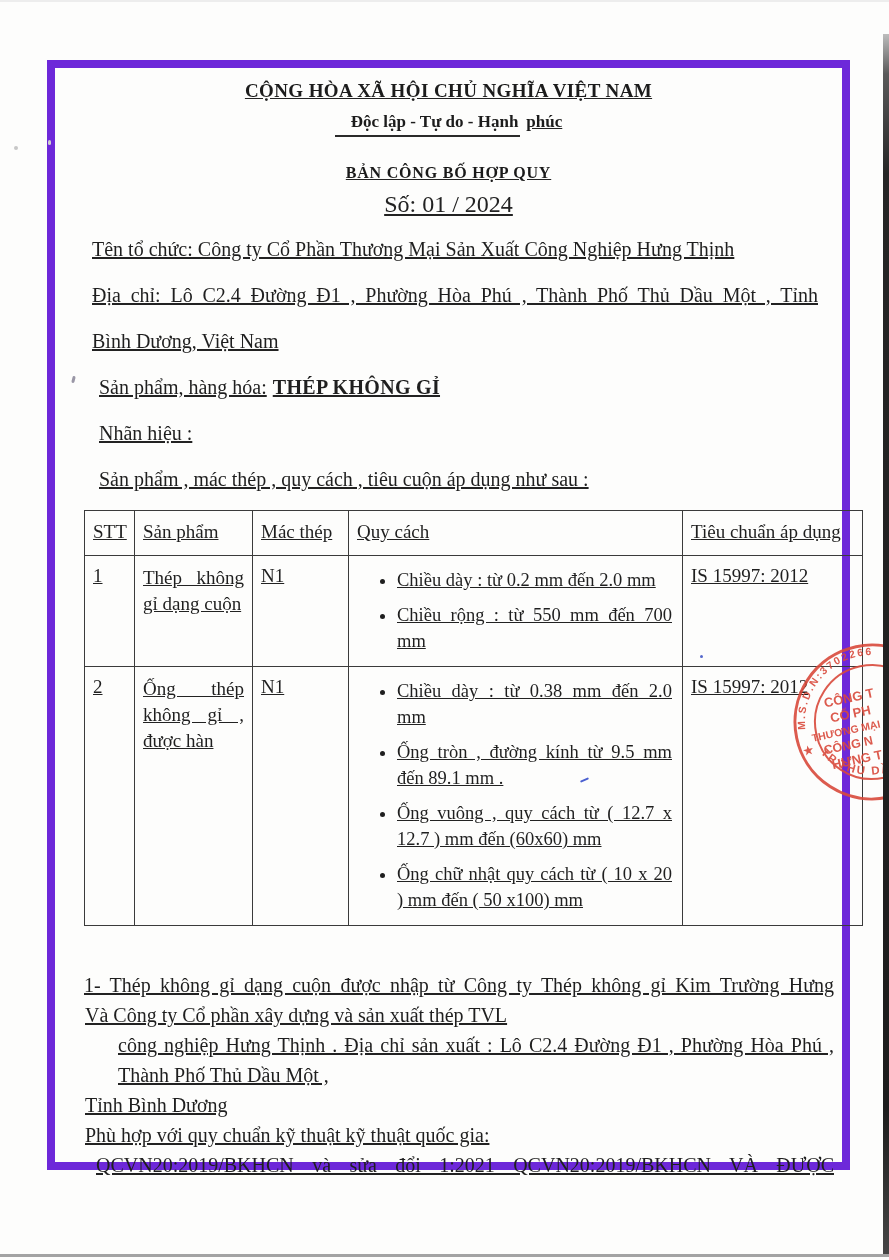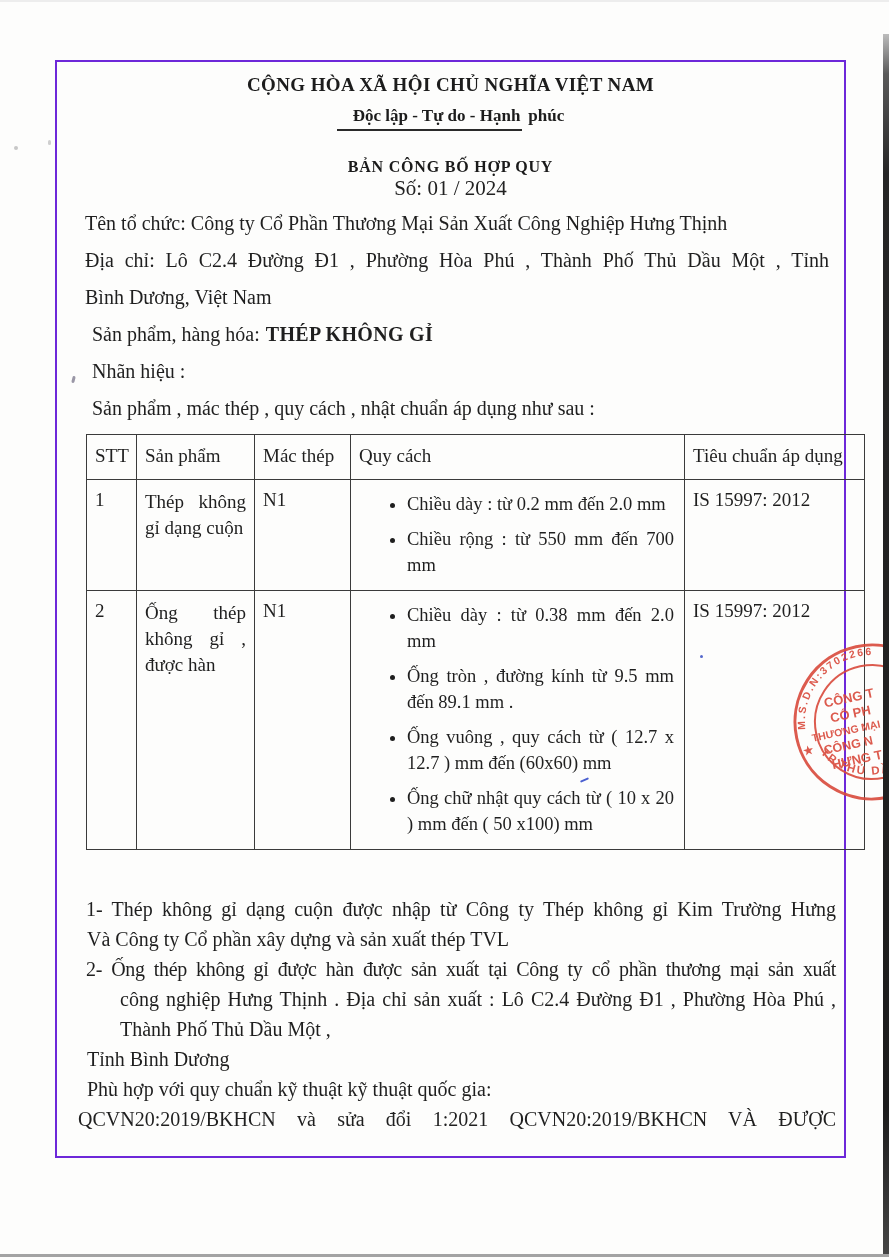--- a/index.html
+++ b/index.html
@@ -5,54 +5,54 @@
   html,body{margin:0;padding:0;background:#ffffff;}
   .page{position:relative;width:889px;height:1260px;background:#fdfdfc;overflow:hidden;
         font-family:"Liberation Serif","DejaVu Serif",serif;color:#222;}
   
   .edge-top{position:absolute;left:0;top:0;width:889px;height:2px;background:#ededed;}
   .edge-right{position:absolute;top:34px;right:0;width:6px;height:1220px;
               background:linear-gradient(180deg,#bdbdbd 0px,#5a5a5a 40px,#262626 140px,#1d1d1d 88%,#454545 100%);}
   .edge-bottom{position:absolute;left:0;top:1254px;width:889px;height:3px;background:#a3a3a3;}
   .speck{position:absolute;border-radius:2px;}
   
-  .frame{position:absolute;left:55px;top:60px;width:787px;height:1094px;border:2px solid #6d28d9;
-         box-sizing:content-box;}
+  .frame{position:absolute;left:47px;top:60px;width:787px;height:1094px;border:8px solid #6d28d9;
+         box-sizing:content-box;text-decoration:underline;}
   .content{padding:0 8px 0 21px;}
   .head{text-align:center;}
   .nat{margin-top:12px;font-size:19px;font-weight:bold;letter-spacing:.4px;color:#1c1c1c;}
   .motto{margin-top:10px;font-size:17px;font-weight:bold;color:#1c1c1c;}
   .motto-u{display:inline-block;border-bottom:2.5px solid #2a2a2a;padding:0 2px 3px 16px;}
   .motto-t{margin-left:6px;}
   .doc-title{margin-top:27px;font-size:16px;font-weight:bold;letter-spacing:.8px;color:#1a1a1a;}
-  .doc-number{font-size:21px;}
-  p.line{margin:7px;font-size:20px;line-height:30px;color:#1f1f1f;}
+  .doc-number{margin-top:9px;font-size:24px;}
+  p.line{margin:16px;font-size:20px;line-height:30px;color:#1f1f1f;}
   .mt{margin-top:12px;}
   .indent{padding-left:7px;}
   .gap-top{margin-top:5px;}
   .just{text-align:justify;text-align-last:justify;}
   .tight{letter-spacing:-.35px;}
   b.prod{margin-left:6px;letter-spacing:.3px;}
   
   table.spec{border-collapse:collapse;margin:11px 0 0 8px;width:778px;table-layout:fixed;}
   table.spec th,table.spec td{border:1.8px solid #3b3b3b;vertical-align:top;font-weight:normal;
       font-size:19px;color:#1f1f1f;padding:9px 8px 8px 8px;text-align:left;}
   col.c1{width:50px;}col.c2{width:118px;}col.c3{width:96px;}col.c4{width:334px;}col.c5{width:180px;}
   th.hc,td.cc{text-align:center;}
   tr.hrow th{height:26px;padding-top:10px;}
   .pline{line-height:26px;}
   .pjust{text-align:justify;text-align-last:justify;}
   ul.qc{margin:2px 0 0 0;padding:0 2px 4px 46px;list-style:disc;}
-  ul.qc li{margin:0 0 9px 8px;font-size:18.5px;line-height:26px;color:#1f1f1f;}
+  ul.qc li{margin:0 0 9px 0;font-size:18.5px;line-height:26px;color:#1f1f1f;}
   ul.qc li:last-child{margin-bottom:0;}
   .blines div{min-height:26px;}
   
   .notes{margin-top:44px;font-size:20px;line-height:30px;color:#1f1f1f;}
   .notes div{min-height:30px;}
-  .ml19{margin-left:8px;}.ml42{margin-left:42px;}.ml9{margin-left:9px;}.ml20{}
+  .ml19{margin-left:8px;}.ml42{margin-left:42px;}.ml9{margin-left:9px;}.ml20{margin-left:20px;}
   .mlneg{margin-left:-13px;}
   
   .stamp{position:absolute;left:772px;top:622px;width:200px;height:200px;opacity:.9;}
   .stamp svg{display:block;}
 </style>
 </head>
 <body>
 
 <div class="page">
 
@@ -65,21 +65,21 @@
       <div class="doc-title">BẢN CÔNG BỐ HỢP QUY</div>
       <div class="doc-number">Số: 01 / 2024</div>
     </div>
 
     <div class="content">
       <p class="line mt">Tên tổ chức: Công ty Cổ Phần Thương Mại Sản Xuất Công Nghiệp Hưng Thịnh</p>
       <p class="line just">Địa chỉ: Lô C2.4 Đường Đ1 , Phường Hòa Phú , Thành Phố Thủ Dầu Một , Tỉnh</p>
       <p class="line">Bình Dương, Việt Nam</p>
       <p class="line indent gap-top"><span>Sản phẩm, hàng hóa:</span><b class="prod">THÉP KHÔNG GỈ</b></p>
       <p class="line indent">Nhãn hiệu :</p>
-      <p class="line indent">Sản phẩm , mác thép , quy cách , nhật chuẩn áp dụng như sau :</p>
+      <p class="line indent">Sản phẩm , mác thép , quy cách , tiêu cuộn áp dụng như sau :</p>
 
       <table class="spec">
         <colgroup>
             <col class="c1">
             <col class="c2">
             <col class="c3">
             <col class="c4">
             <col class="c5">
           </colgroup>
         <tbody>
@@ -139,21 +139,20 @@
             </ul>
           </td>
           <td>IS 15997: 2012</td>
         </tr>
       </tbody>
         </table>
 
       <div class="notes">
         <div class="ml19 just">1- Thép không gỉ dạng cuộn được nhập từ Công ty Thép không gỉ Kim Trường Hưng</div>
         <div class="ml9">Và Công ty Cổ phần xây dựng và sản xuất thép TVL</div>
-        <div class="ml19 just tight">2- Ống thép không gỉ được hàn được sản xuất tại Công ty cổ phần thương mại sản xuất</div>
         <div class="ml42 just">công nghiệp Hưng Thịnh . Địa chỉ sản xuất : Lô C2.4 Đường Đ1 , Phường Hòa Phú ,</div>
         <div class="ml42">Thành Phố Thủ Dầu Một ,</div>
         <div class="ml9">Tỉnh Bình Dương</div>
         <div class="ml9">Phù hợp với quy chuẩn kỹ thuật kỹ thuật quốc gia:</div>
         <div class="ml20 just">QCVN20:2019/BKHCN  và  sửa  đổi  1:2021  QCVN20:2019/BKHCN  VÀ  ĐƯỢC</div>
       </div>
     </div>
   </div>
 
   <div class="stamp">

